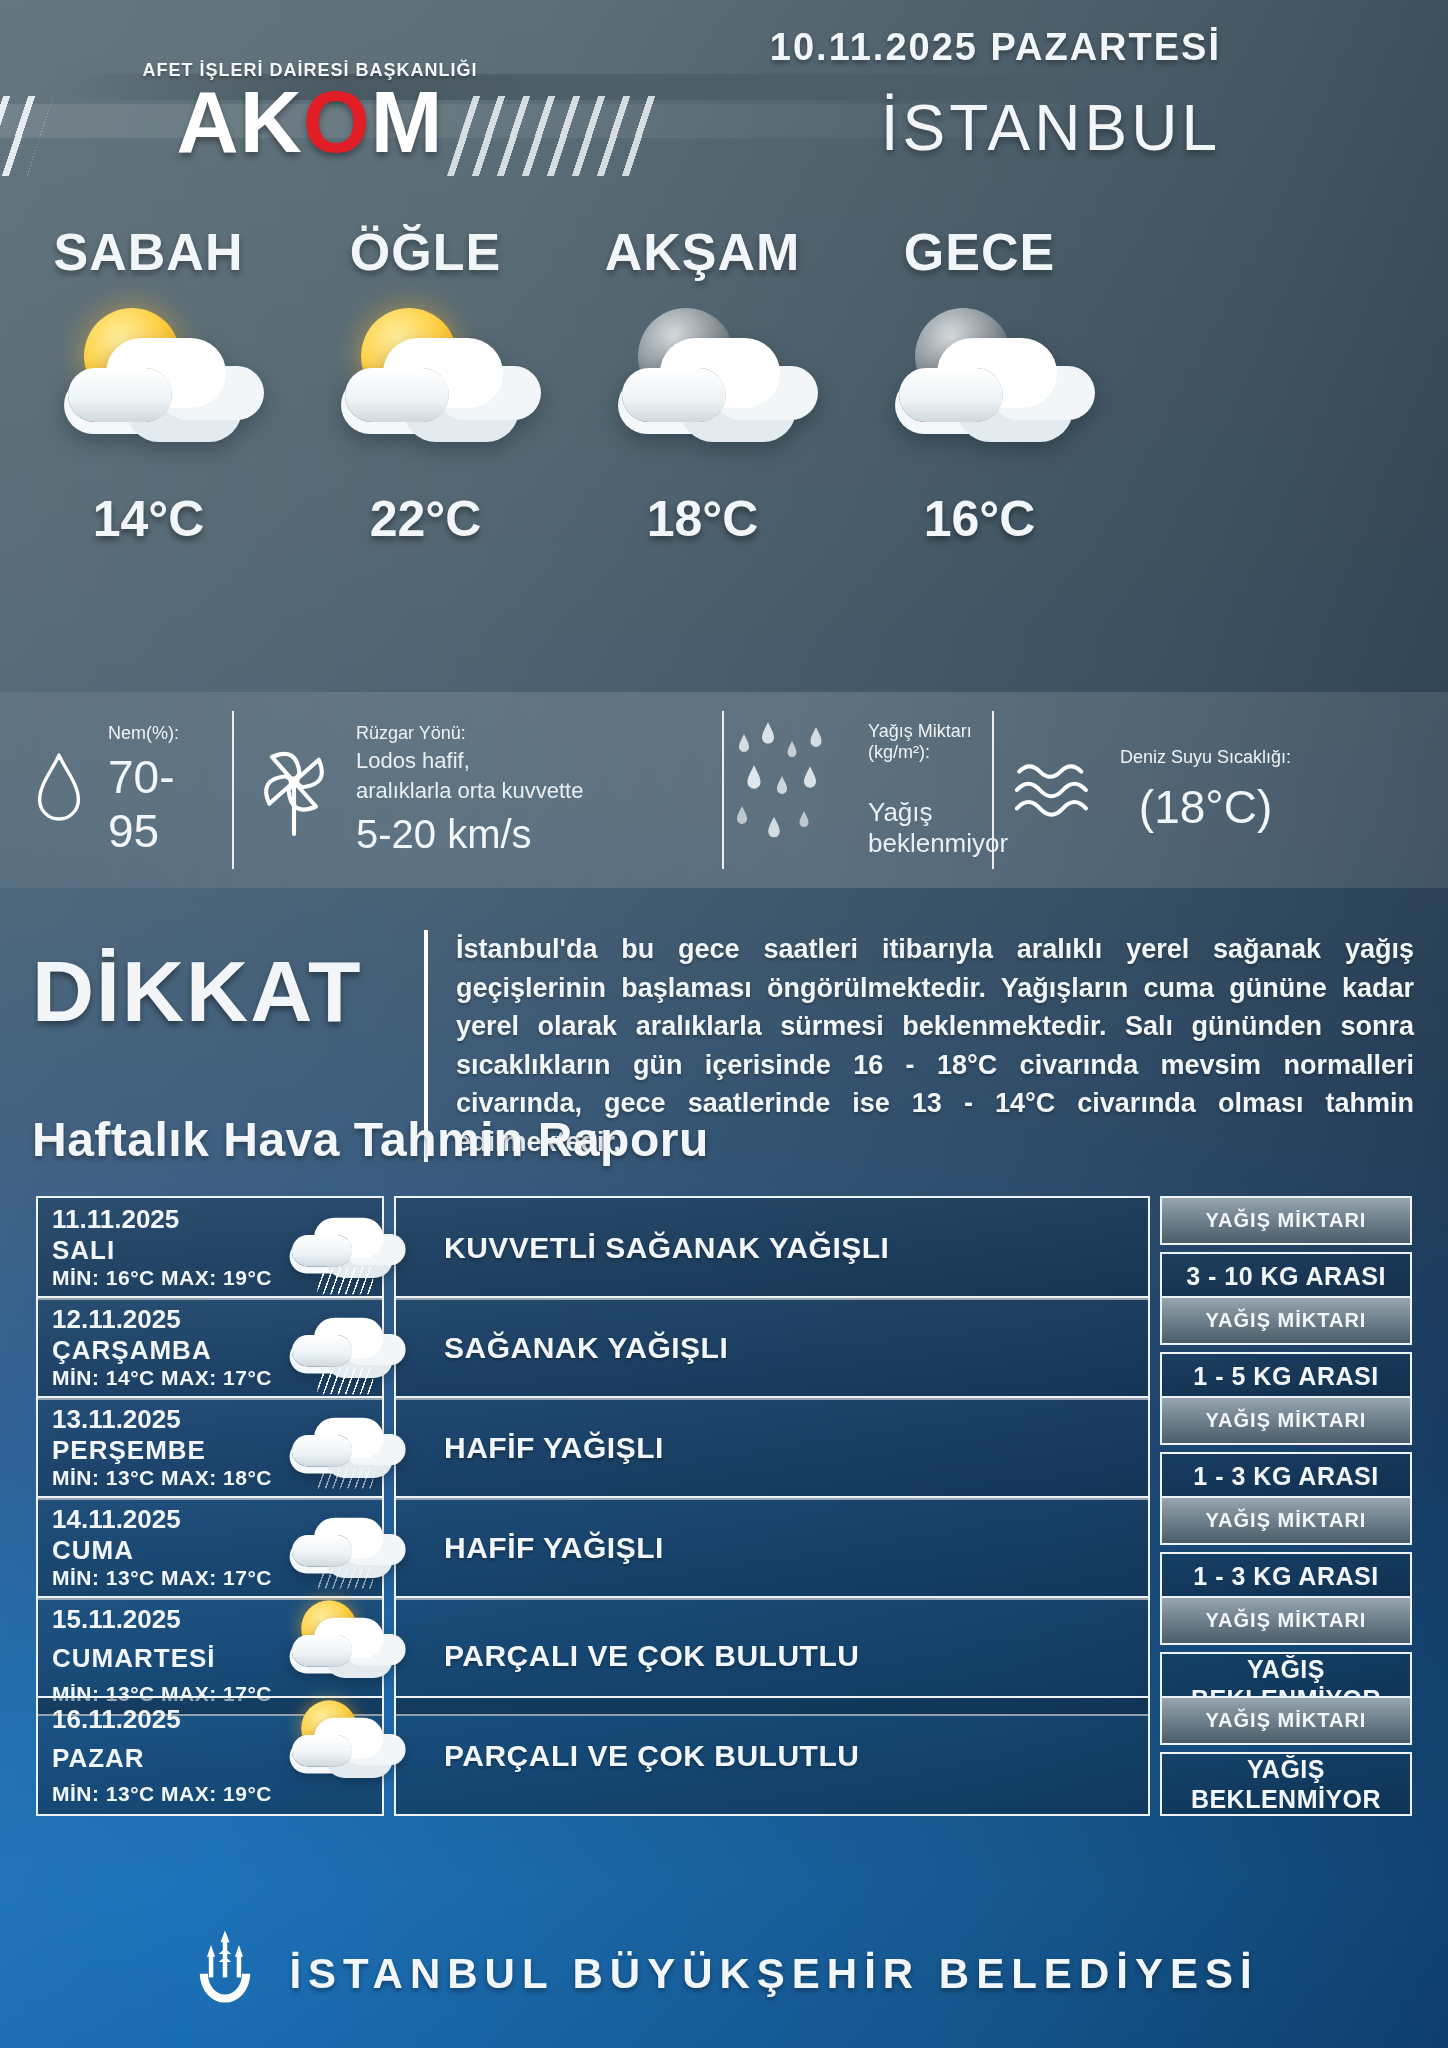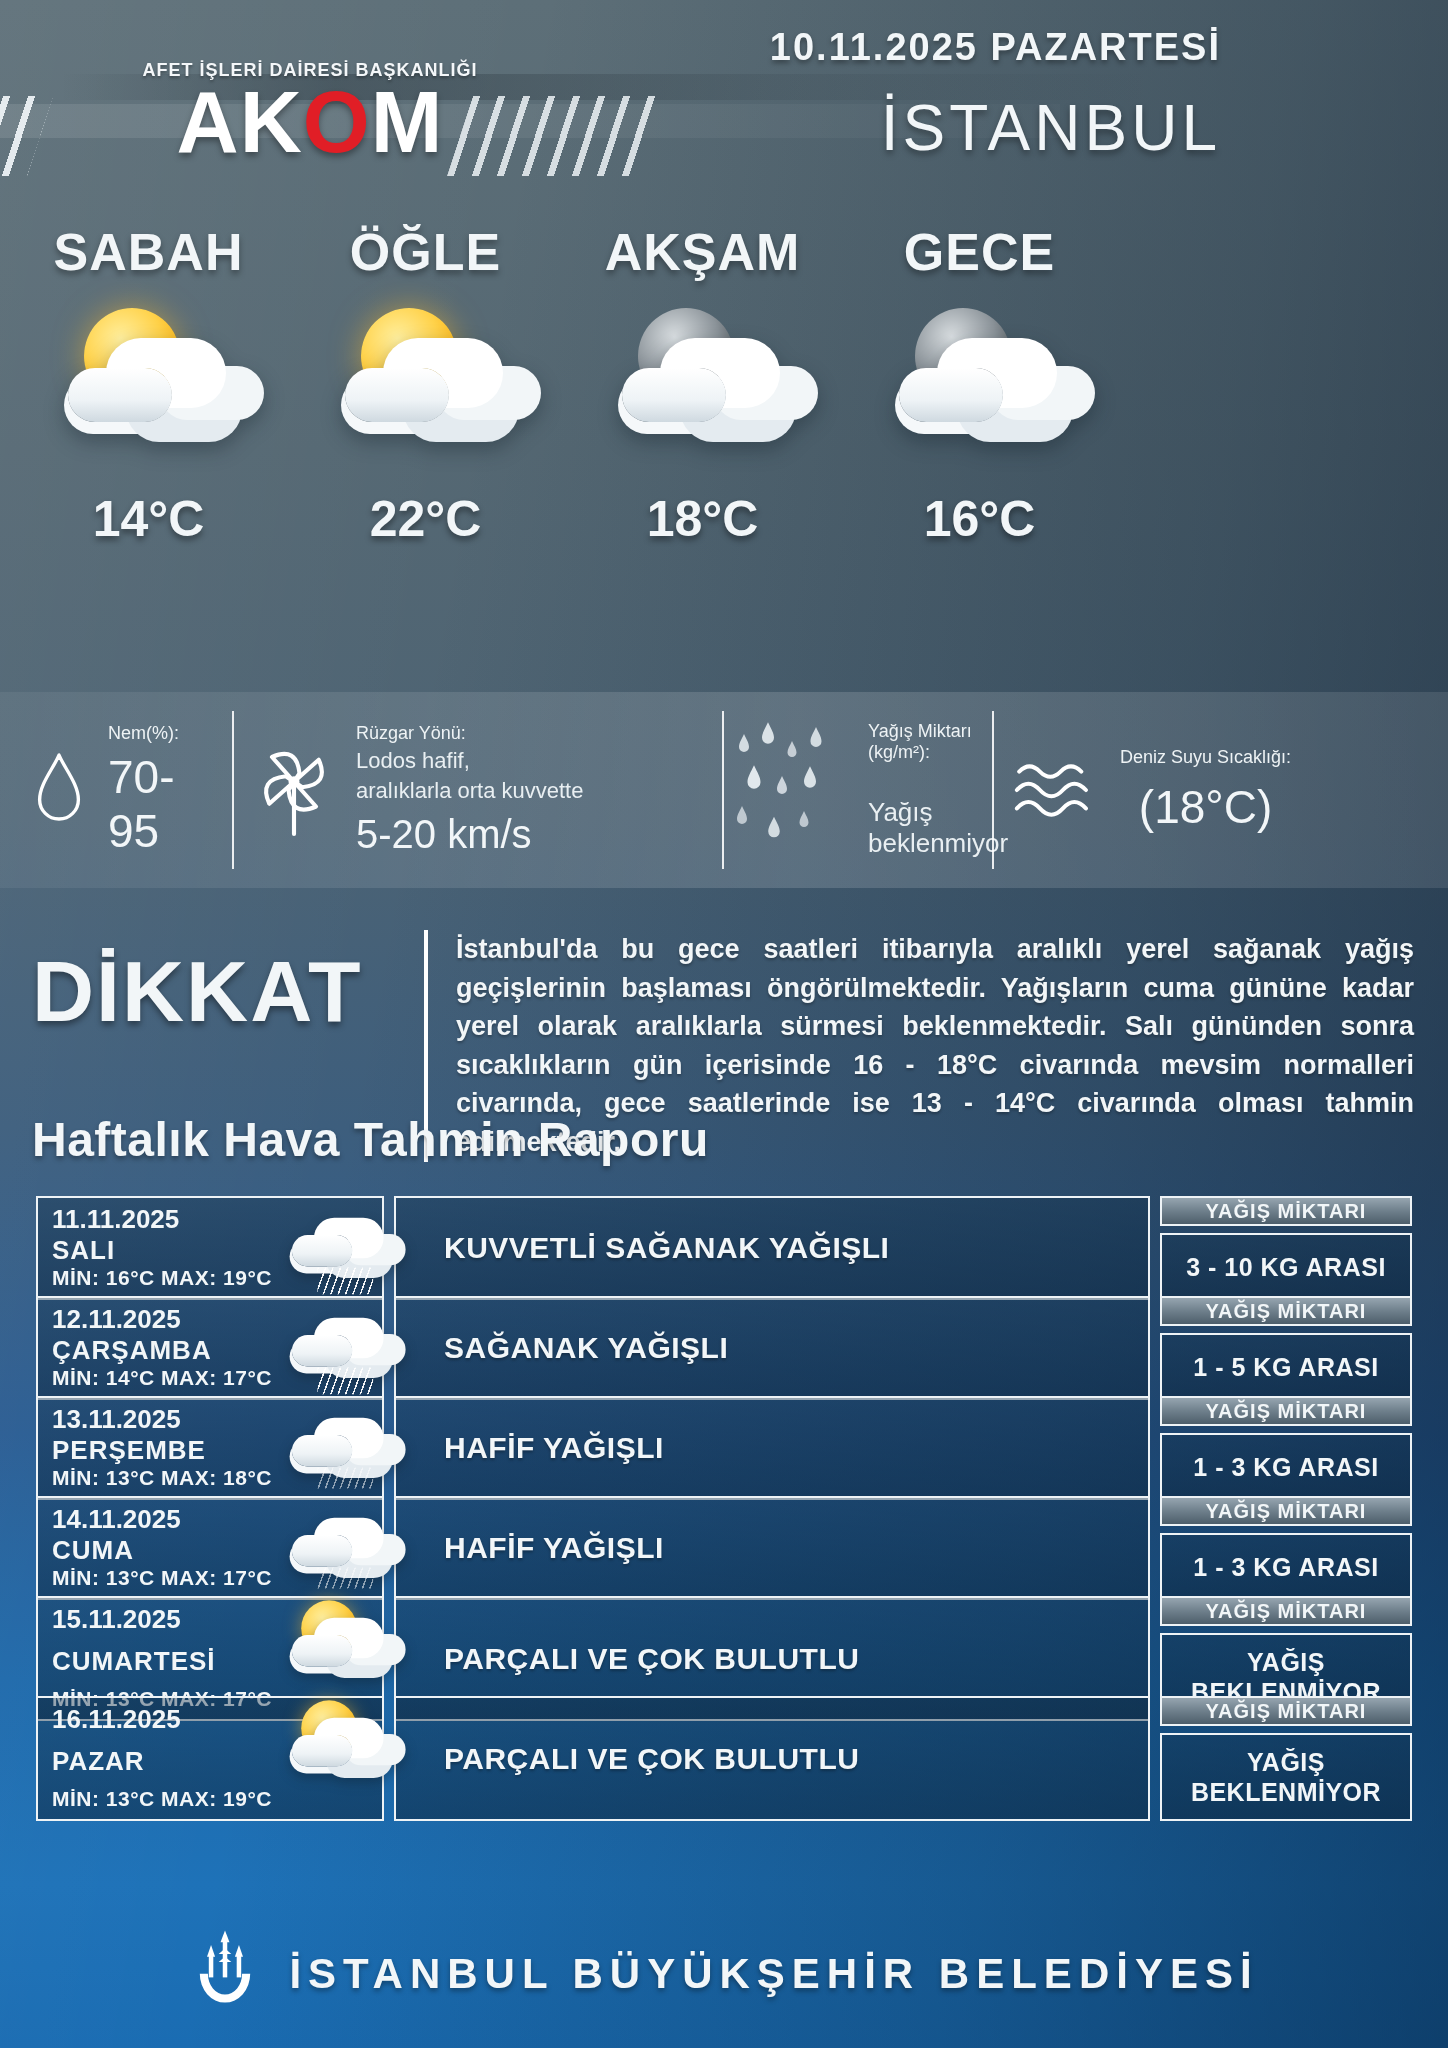--- a/index.html
+++ b/index.html
@@ -95,28 +95,28 @@
   .wcell { border:2px solid #eef3f6; background:linear-gradient(to bottom, rgba(18,48,74,.40), rgba(12,38,62,.55)); }
   .wc-left { position:relative; padding:6px 12px 8px 14px; display:flex; flex-direction:column; justify-content:space-between; }
   .wc-date { font-size:26px; font-weight:600; }
   .wc-day  { font-size:26px; font-weight:600; letter-spacing:1px; }
   .wc-minmax { font-size:21px; font-weight:800; letter-spacing:.5px; }
   .wc-iconwrap { position:absolute; right:-12px; top:0; width:190px; height:160px;
     transform:scale(.58); transform-origin:top right; pointer-events:none; }
   .wc-cond { display:flex; align-items:center; padding-left:48px;
     font-size:30px; font-weight:700; letter-spacing:.5px; text-shadow:0 2px 3px rgba(0,0,0,.3); }
   .wc-right { display:flex; flex-direction:column; gap:7px; }
-  .wc-amount-head { height:30px; border:2px solid #eef3f6; flex:none;
+  .wc-amount-head { height:49px; border:2px solid #eef3f6; flex:none;
     display:flex; align-items:center; justify-content:center;
     background:linear-gradient(to bottom, #96a5b0 0%, #70818d 48%, #4d5e6b 100%);
     font-size:20px; font-weight:700; letter-spacing:1px; }
   .wc-amount-val { flex:1; border:2px solid #eef3f6;
     background:linear-gradient(to bottom, rgba(18,48,74,.40), rgba(12,38,62,.55));
     display:flex; align-items:center; justify-content:center; text-align:center;
-    font-size:25px; font-weight:600; letter-spacing:.5px; line-height:1.2; padding:12px 10px; }
+    font-size:25px; font-weight:600; letter-spacing:.5px; line-height:1.2; padding:0 10px; }
 
   
   .footer { position:absolute; left:0; bottom:26px; width:1448px;
     display:flex; align-items:center; justify-content:center; gap:28px; }
   .footer-text { font-size:42px; font-weight:800; letter-spacing:7px; text-shadow:0 3px 5px rgba(0,0,0,.35); }
 </style>
 </head>
 <body>
 
 <div class="poster">

